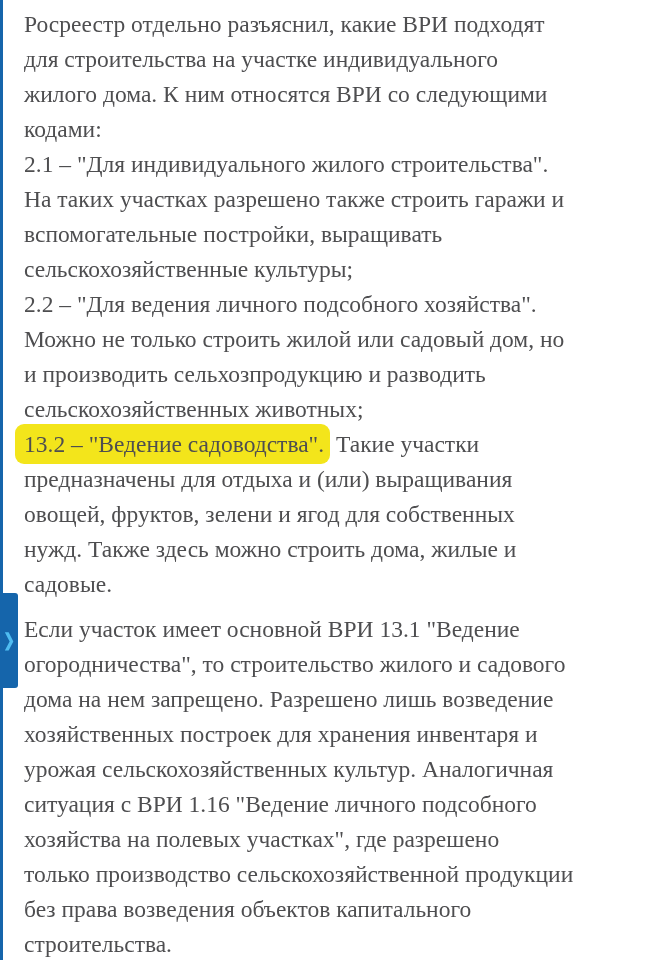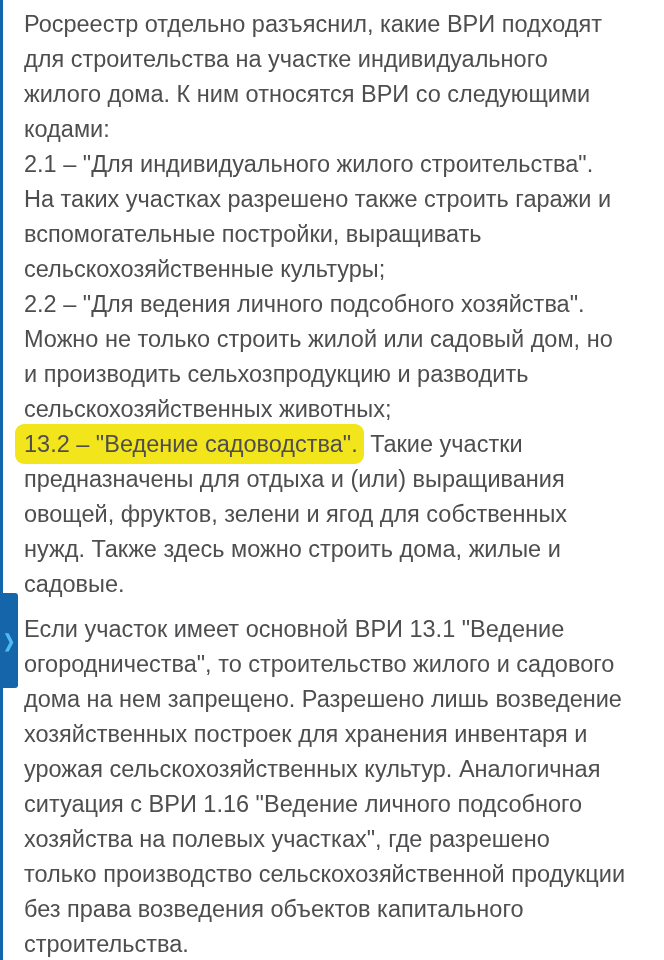--- a/index.html
+++ b/index.html
@@ -10,21 +10,21 @@
     --bg: #ffffff;
   }
   * { box-sizing: border-box; }
   html, body {
     margin: 0; padding: 0;
     width: 664px; height: 960px;
     background: var(--bg);
     overflow: hidden;
     font-family: "Liberation Sans", sans-serif;
   }
-  .page { position: relative; width: 664px; height: 960px; }
+  .page { position: relative; width: 664px; height: 960px; font-family: Liberation Serif, serif; }
   .accent-line {
     position: absolute; left: 0; top: 0;
     width: 3px; height: 960px;
     background: var(--accent);
   }
   .expand-tab {
     position: absolute; left: 0; top: 593px;
     width: 18px; height: 95px;
     background: var(--accent);
     border-radius: 0 3px 3px 0;

